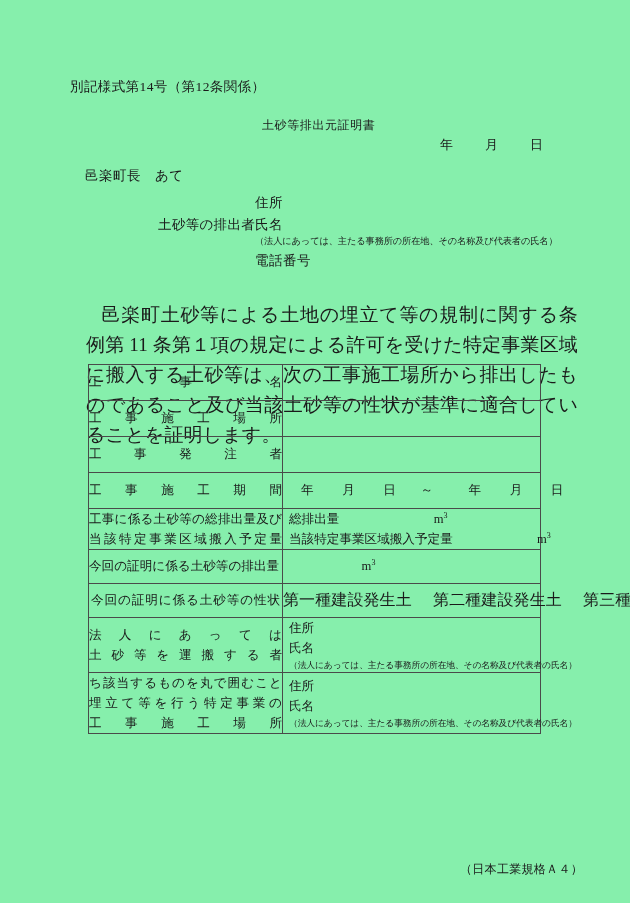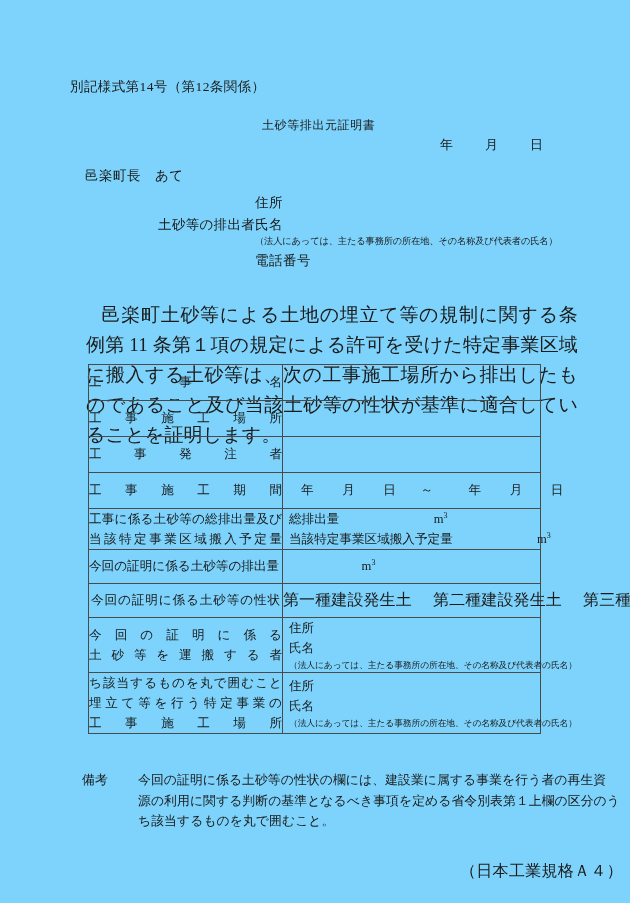--- a/index.html
+++ b/index.html
@@ -4,21 +4,21 @@
 <style>
   html, body {
     margin: 0;
     padding: 0;
     background: #ffffff;
   }
   .page {
     position: relative;
     width: 630px;
     height: 903px;
-    background: #7dd3fc;
+    background: #86efac;
     color: #1a1a1a;
     font-family: "Liberation Serif", "DejaVu Serif", serif;
     overflow: hidden;
     box-sizing: border-box;
   }
 
   
   .abs { position: absolute; }
   .nowrap { white-space: nowrap; }
 
@@ -204,21 +204,21 @@
     width: 56px;
   }
   .remarks .hang {
     display: block;
     padding-left: 56px;
   }
 
   .footer-std {
     left: 460px;
     top: 861px;
-    font-size: 16px;
+    font-size: 12px;
     letter-spacing: 0.3px;
   }
 </style>
 </head>
 <body>
 
 <div class="page">
 
   <div class="abs form-no nowrap">別記様式第14号（第12条関係）</div>
 
@@ -343,21 +343,21 @@
             <span class="qgap"></span>
             <span>第二種建設発生土</span>
             <span class="qgap"></span>
             <span>第三種建設発生土</span>
           </span>
         </td>
       </tr>
 
       <tr>
         <td class="multi-lbl">
-          <span>今回の証明に係る</span>
+          <span>法人にあっては</span>
           <span>土砂等を運搬する者</span>
         </td>
         <td class="multi-val">
           <span>住所</span>
           <span>氏名</span>
           <span class="smallnote nowrap">（法人にあっては、主たる事務所の所在地、その名称及び代表者の氏名）</span>
         </td>
       </tr>
 
       <tr>
@@ -369,21 +369,16 @@
         <td class="multi-val">
           <span>住所</span>
           <span>氏名</span>
           <span class="smallnote nowrap">（法人にあっては、主たる事務所の所在地、その名称及び代表者の氏名）</span>
         </td>
       </tr>
 
     </tbody>
   </table>
 
-  <div class="abs remarks">
-    <div class="nowrap"><span class="rk-head">備考</span><span>今回の証明に係る土砂等の性状の欄には、建設業に属する事業を行う者の再生資</span></div>
-    <div class="hang nowrap"><span>源の利用に関する判断の基準となるべき事項を定める省令別表第１上欄の区分のう</span></div>
-    <div class="hang nowrap"><span>ち該当するものを丸で囲むこと。</span></div>
-  </div>
 
   <div class="abs footer-std nowrap">（日本工業規格Ａ４）</div>
 
 </div>
 
 </body></html>

